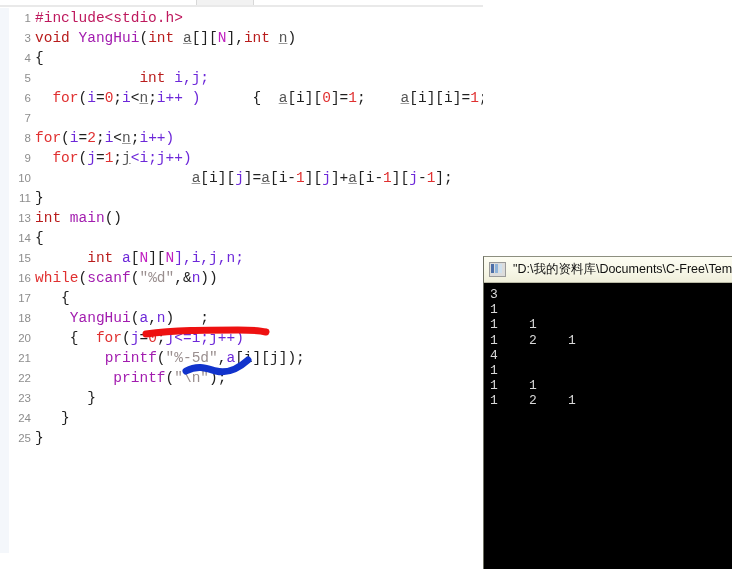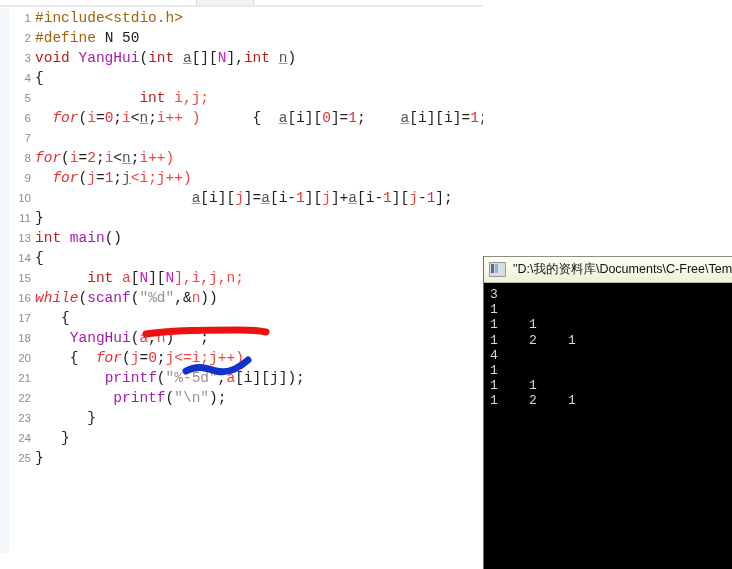--- a/index.html
+++ b/index.html
@@ -71,28 +71,28 @@
     font-family: "Liberation Sans", sans-serif;
     font-size: 11.5px;
     vertical-align: top;
     line-height: 20px;
     padding-right: 4px;
     user-select: none;
   }
   .ltext { display: inline; }
 
   
-  .t-pre   { color: #a16207; }
+  .t-pre   { color: #be185d; }
   .t-kw    { color: #b91c1c; }
-  .t-loop  { color: #e03030; font-style: italic; }
+  .t-loop  { color: #e03030; }
   .t-macro { color: #c020c0; }
   .t-num   { color: #e03030; }
   .t-str   { color: #9a8f8f; }
   .t-fn    { color: #a21caf; }
-  .t-id    { color: #ef4444; }
+  .t-id    { color: #6d28d9; }
   .t-plain { color: #202020; }
   .t-punct { color: #202020; }
   .t-var   { color: #555555; text-decoration: underline; text-decoration-color:#999; }
 
   
   #annotations { position: absolute; left: 0; top: 0; width: 483px; height: 553px; pointer-events: none; }
 
   
   #console-window {
     position: absolute;
@@ -161,21 +161,20 @@
 
     <div id="tabstrip">
       <div class="tab-ghost"></div>
       <div class="tab-underline"></div>
     </div>
 
     <div id="bookmark-strip"></div>
 
     <div id="code-area">
         <div class="code-line"><span class="lnum">1</span><span class="ltext"><span class="t-pre">#include&lt;stdio.h&gt;</span></span></div>
-        <div class="code-line"><span class="lnum">2</span><span class="ltext"><span class="t-pre">#define</span><span class="t-plain"> </span><span class="t-plain">N</span><span class="t-plain"> </span><span class="t-plain">50</span></span></div>
         <div class="code-line"><span class="lnum">3</span><span class="ltext"><span class="t-kw">void</span><span class="t-plain"> </span><span class="t-fn">YangHui</span><span class="t-punct">(</span><span class="t-kw">int</span><span class="t-plain"> </span><span class="t-var">a</span><span class="t-punct">[][</span><span class="t-macro">N</span><span class="t-punct">],</span><span class="t-kw">int</span><span class="t-plain"> </span><span class="t-var">n</span><span class="t-punct">)</span></span></div>
         <div class="code-line"><span class="lnum">4</span><span class="ltext"><span class="t-plain">{</span></span></div>
         <div class="code-line"><span class="lnum">5</span><span class="ltext"><span class="t-plain">            </span><span class="t-kw">int</span><span class="t-plain"> </span><span class="t-id">i,j;</span></span></div>
         <div class="code-line"><span class="lnum">6</span><span class="ltext"><span class="t-plain">  </span><span class="t-loop">for</span><span class="t-punct">(</span><span class="t-id">i</span><span class="t-punct">=</span><span class="t-num">0</span><span class="t-punct">;</span><span class="t-id">i</span><span class="t-punct">&lt;</span><span class="t-var">n</span><span class="t-punct">;</span><span class="t-id">i++ )</span><span class="t-plain">      {  </span><span class="t-var">a</span><span class="t-punct">[i][</span><span class="t-num">0</span><span class="t-punct">]=</span><span class="t-num">1</span><span class="t-punct">;    </span><span class="t-var">a</span><span class="t-punct">[i][i]=</span><span class="t-num">1</span><span class="t-punct">;   }</span></span></div>
         <div class="code-line"><span class="lnum">7</span><span class="ltext"><span class="t-plain"></span></span></div>
         <div class="code-line"><span class="lnum">8</span><span class="ltext"><span class="t-loop">for</span><span class="t-punct">(</span><span class="t-id">i</span><span class="t-punct">=</span><span class="t-num">2</span><span class="t-punct">;</span><span class="t-id">i</span><span class="t-punct">&lt;</span><span class="t-var">n</span><span class="t-punct">;</span><span class="t-id">i++)</span></span></div>
         <div class="code-line"><span class="lnum">9</span><span class="ltext"><span class="t-plain">  </span><span class="t-loop">for</span><span class="t-punct">(</span><span class="t-id">j</span><span class="t-punct">=</span><span class="t-num">1</span><span class="t-punct">;</span><span class="t-var">j</span><span class="t-id">&lt;i;j++)</span></span></div>
         <div class="code-line"><span class="lnum">10</span><span class="ltext"><span class="t-plain">                  </span><span class="t-var">a</span><span class="t-punct">[i][</span><span class="t-id">j</span><span class="t-punct">]=</span><span class="t-var">a</span><span class="t-punct">[i-</span><span class="t-num">1</span><span class="t-punct">][</span><span class="t-id">j</span><span class="t-punct">]+</span><span class="t-var">a</span><span class="t-punct">[i-</span><span class="t-num">1</span><span class="t-punct">][</span><span class="t-id">j</span><span class="t-punct">-</span><span class="t-num">1</span><span class="t-punct">];</span></span></div>
         <div class="code-line"><span class="lnum">11</span><span class="ltext"><span class="t-plain">}</span></span></div>
         <div class="code-line"><span class="lnum">13</span><span class="ltext"><span class="t-kw">int</span><span class="t-plain"> </span><span class="t-fn">main</span><span class="t-punct">()</span></span></div>

